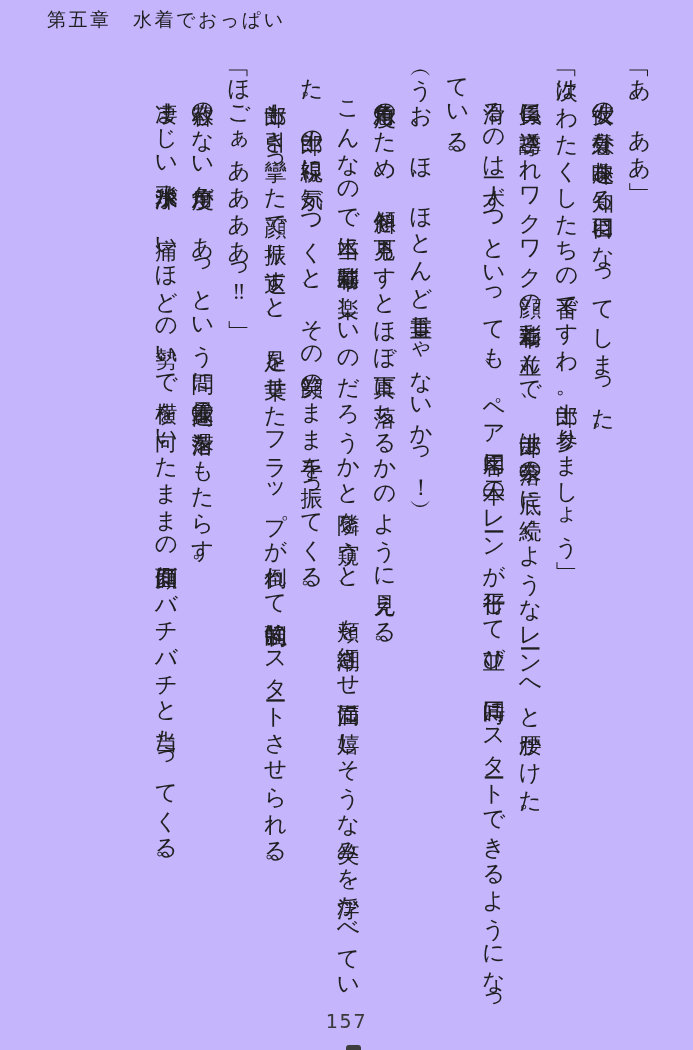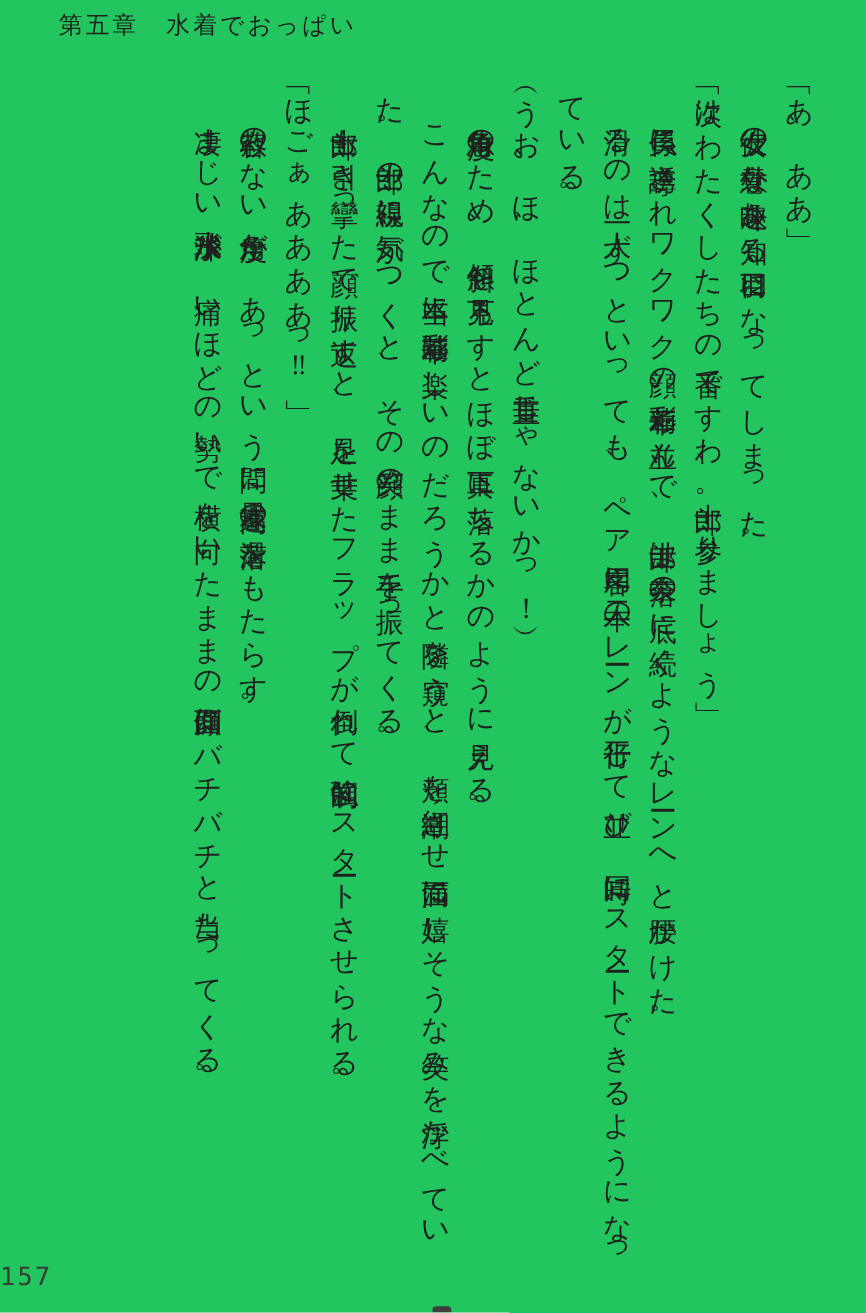--- a/index.html
+++ b/index.html
@@ -5,21 +5,21 @@
   html, body {
     margin: 0;
     padding: 0;
     background: #e9e9e7;
   }
   .page {
     position: relative;
     width: 693px;
     height: 1050px;
     margin: 0 auto;
-    background: #22c55e;
+    background: #c4b5fd;
     overflow: hidden;
     font-family: "Liberation Serif", serif;
   }
   .chapter-header {
     position: absolute;
     top: 7px;
     left: 47px;
     font-size: 19px;
     letter-spacing: 2.5px;
     color: #1f1f1f;
@@ -46,20 +46,21 @@
     text-indent: 0;
   }
   .para.indent {
     text-indent: 1em;
   }
   .page-number {
     position: absolute;
     top: 1009px;
     left: 0;
     width: 100%;
+    text-align: center;
     font-family: "DejaVu Sans Mono", monospace;
     font-size: 20px;
     letter-spacing: 2px;
     color: #3a3a3a;
   }
   .cropped-glyph-mark {
     position: absolute;
     bottom: 0;
     left: 346px;
     width: 15px;

